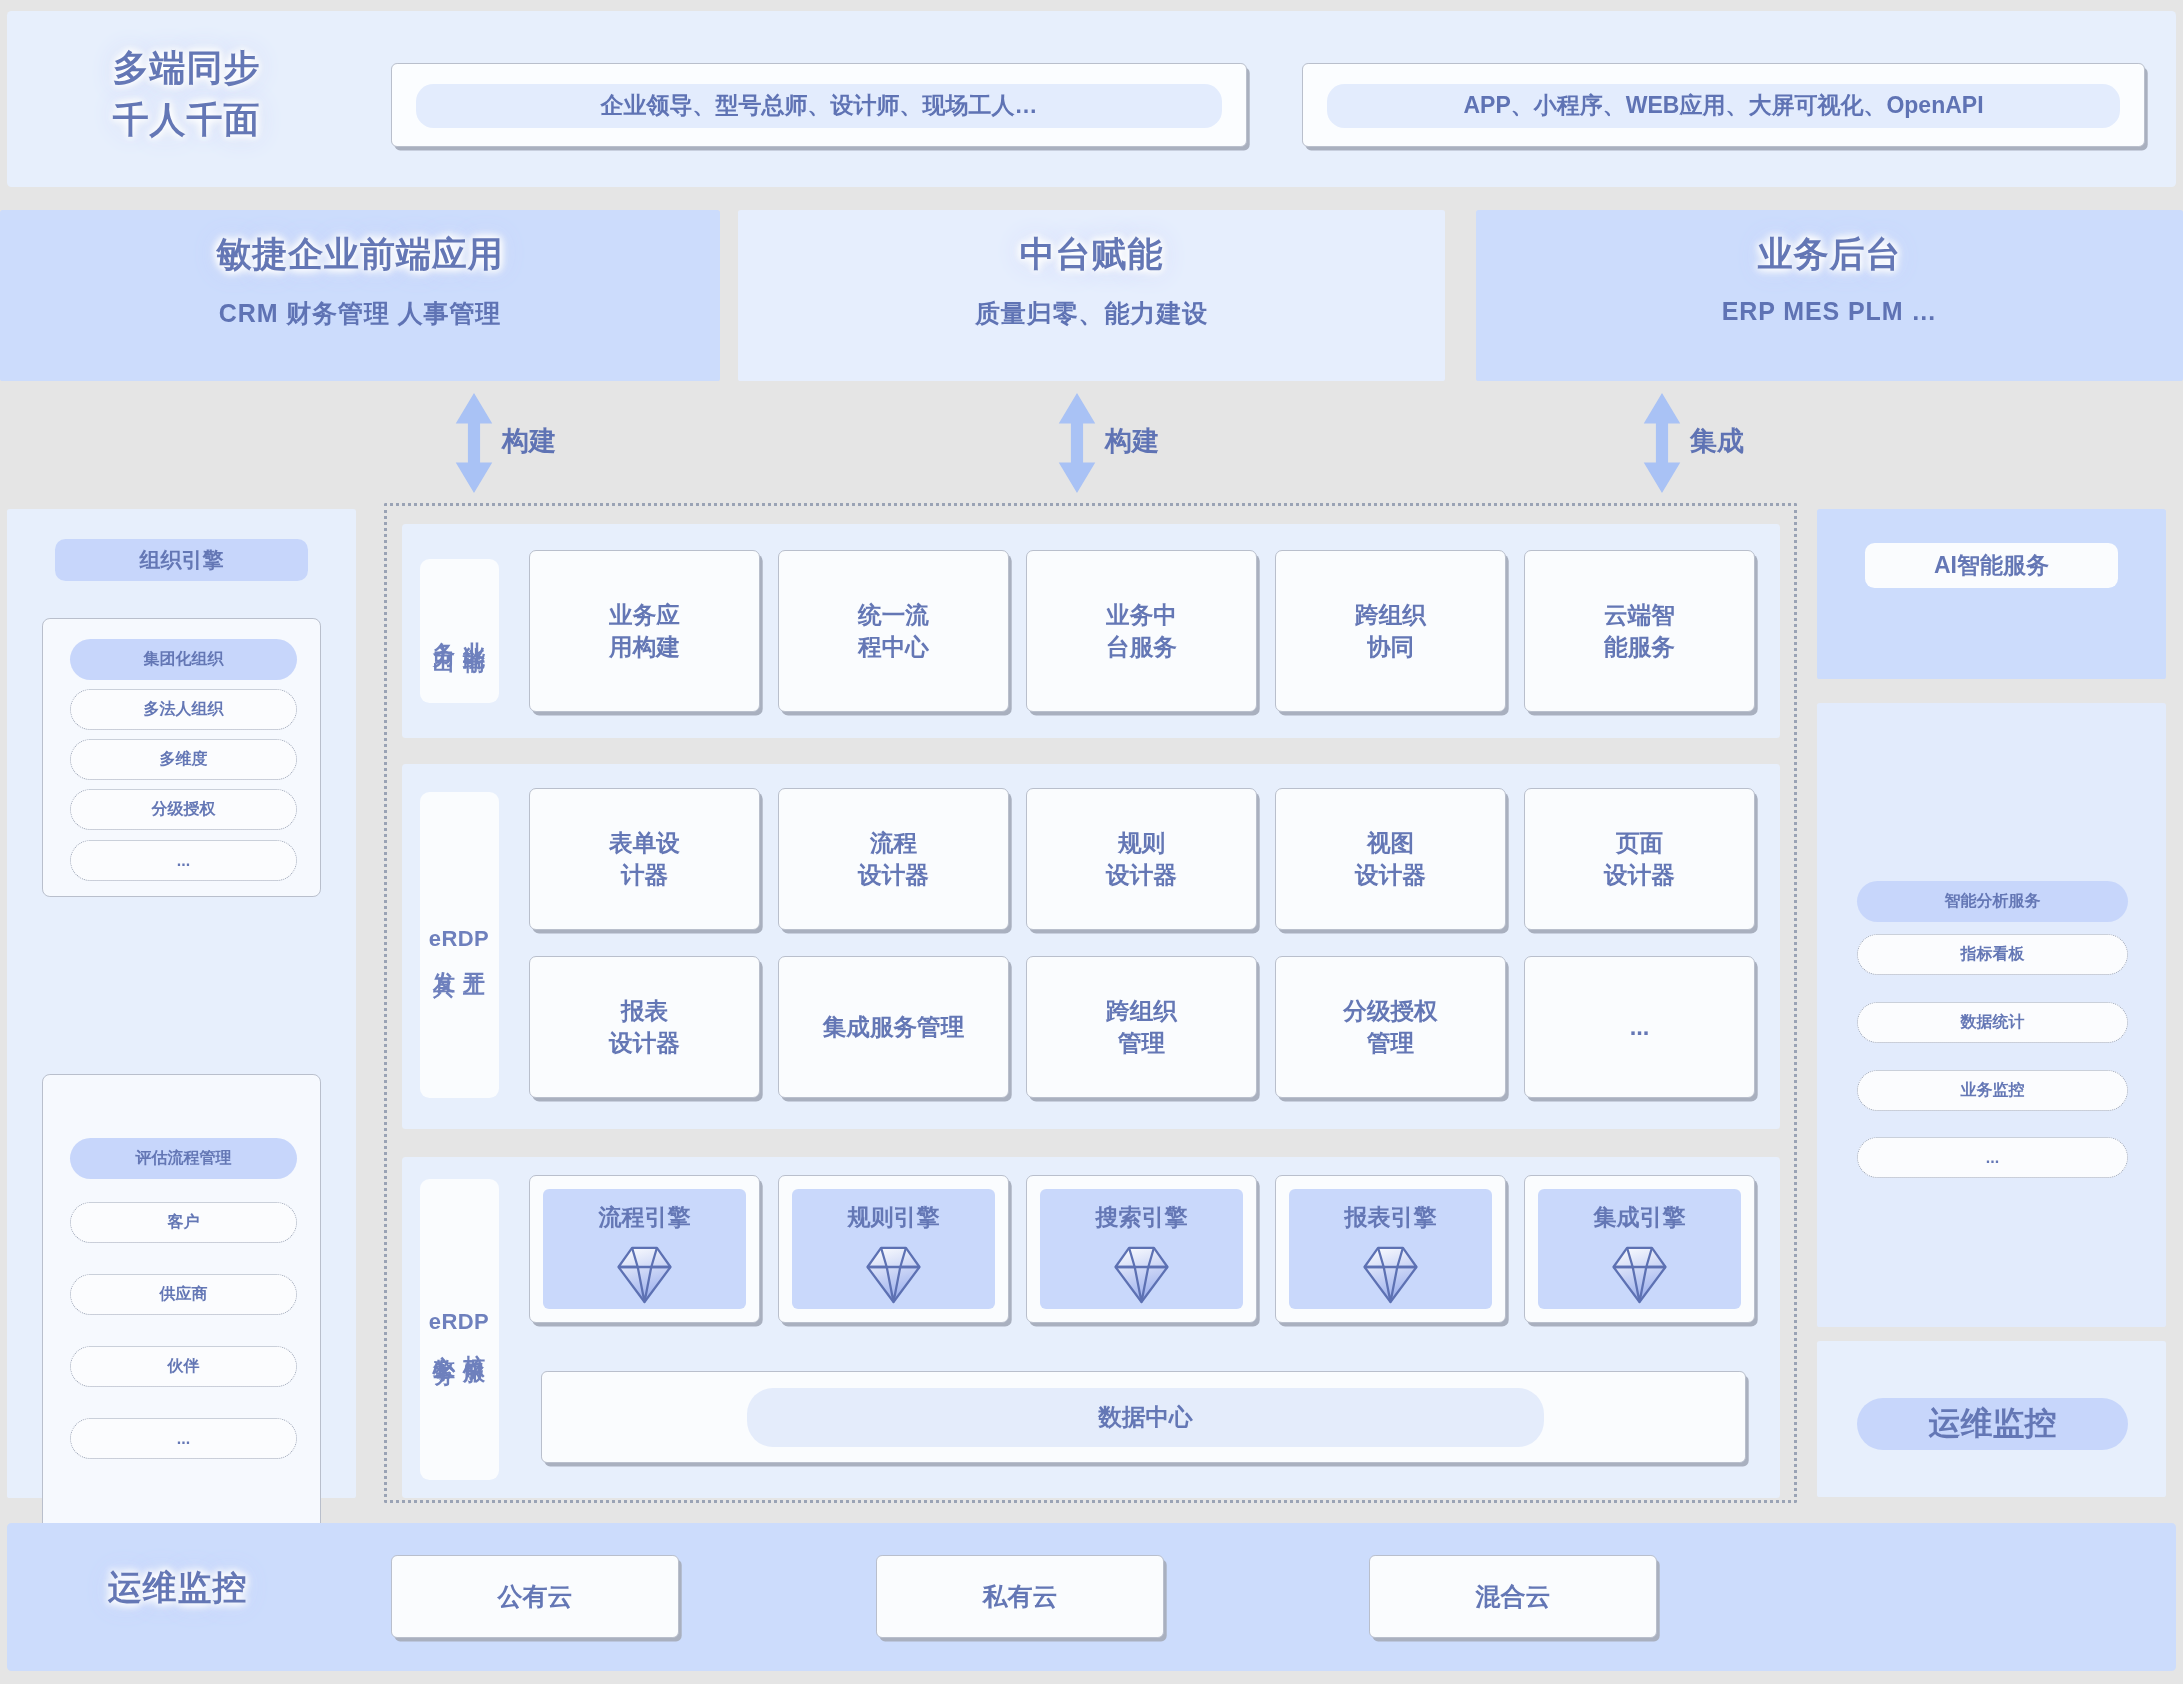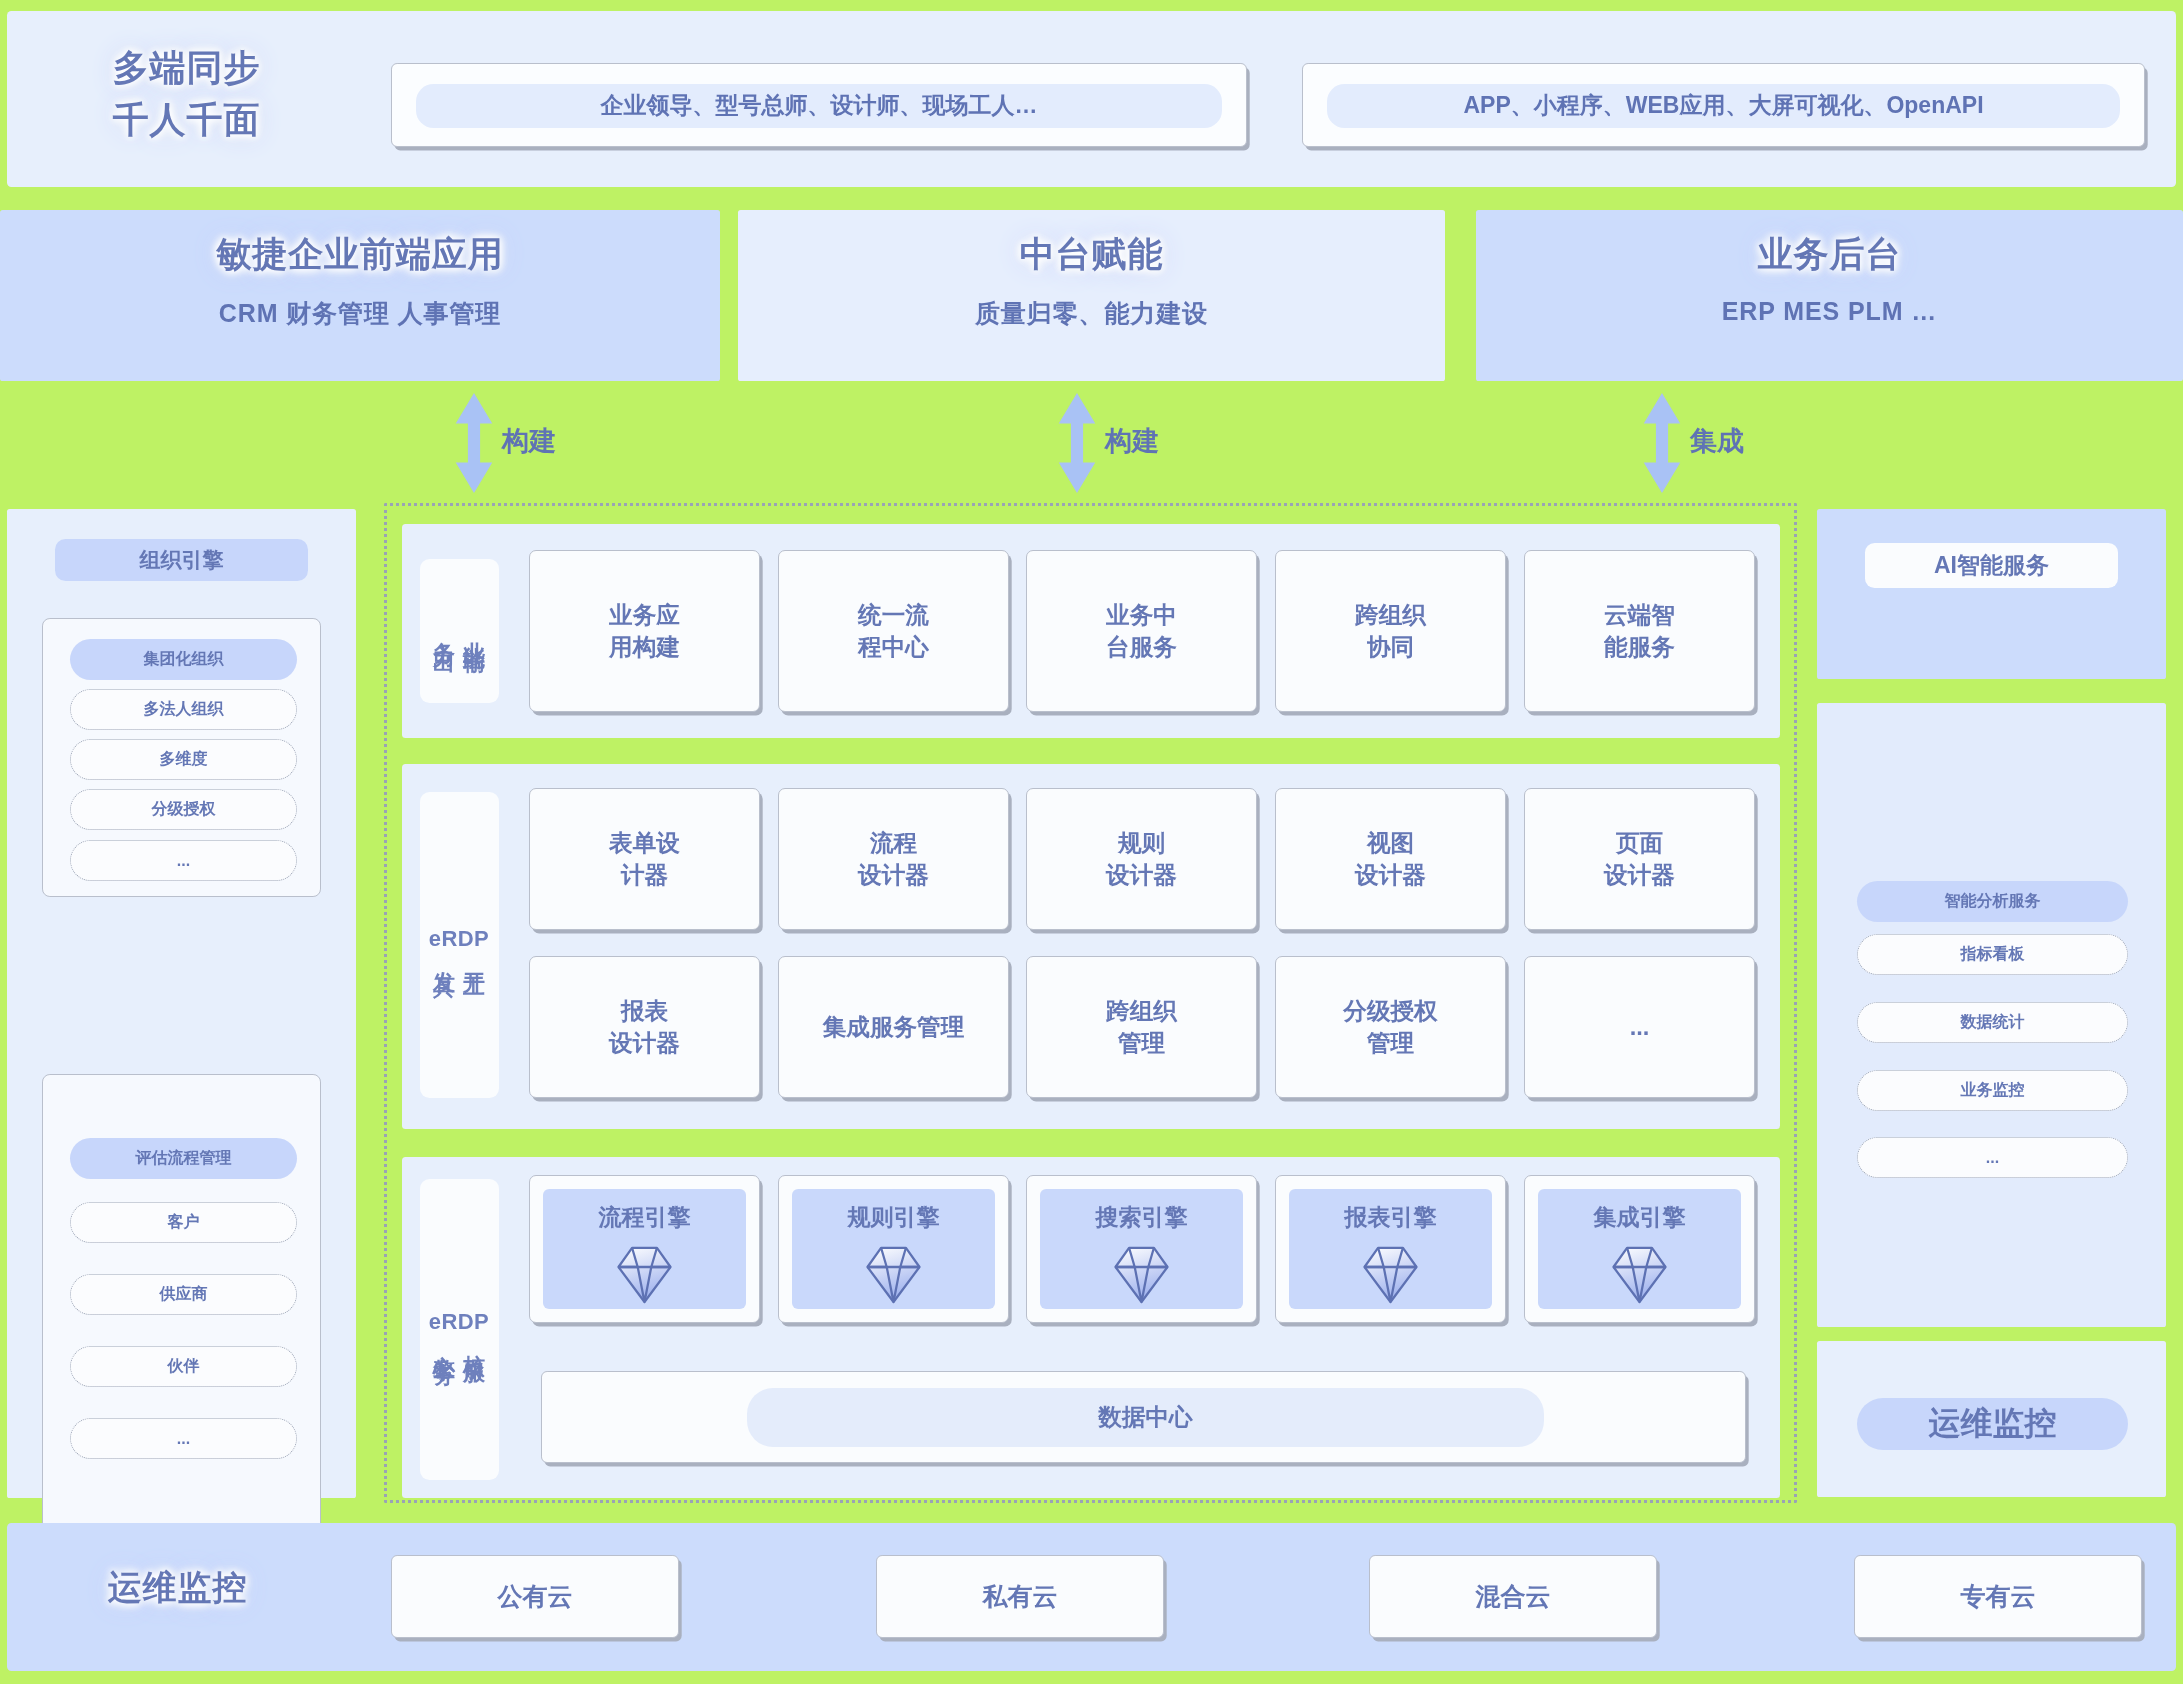--- a/index.html
+++ b/index.html
@@ -2,21 +2,21 @@
 <html style="font-size:7px"><head>
 <meta charset="utf-8">
 <style>
   * { box-sizing: border-box; margin: 0; padding: 0; }
   html, body {
     width: 2183px; height: 1685px;
     background: #000;
     font-family: "Liberation Sans", "DejaVu Sans", sans-serif;
     overflow: hidden;
   }
-  #root { position: relative; width: 2183px; height: 1685px; background:#bef264; }
+  #root { position: relative; width: 2183px; height: 1685px; background:#e5e5e5; }
 
   .glow-title {
     color:#6477b5;
     font-weight:bold;
     text-shadow:
        0 0 9.6px #ffffff, 0 0 9.6px #ffffff, 0 0 15px #ffffff,
        0 0 6.1px #ffffff, 0 0 26px #b9c8f5;
     letter-spacing:0.9px;
   }
   .pill-fill {
@@ -446,17 +446,16 @@
 
   <div id="dc-card">
     <div id="dc-pill" class="center">数据中心</div>
   </div>
 
   <div id="band-bottom">
     <div id="band-bottom-label" class="glow-title">运维监控</div>
     <div class="cloud-box center" id="cloud-1">公有云</div>
     <div class="cloud-box center" id="cloud-2">私有云</div>
     <div class="cloud-box center" id="cloud-3">混合云</div>
-    <div class="cloud-box center" id="cloud-4">专有云</div>
   </div>
 
 </div>
 
 
 </body></html>

